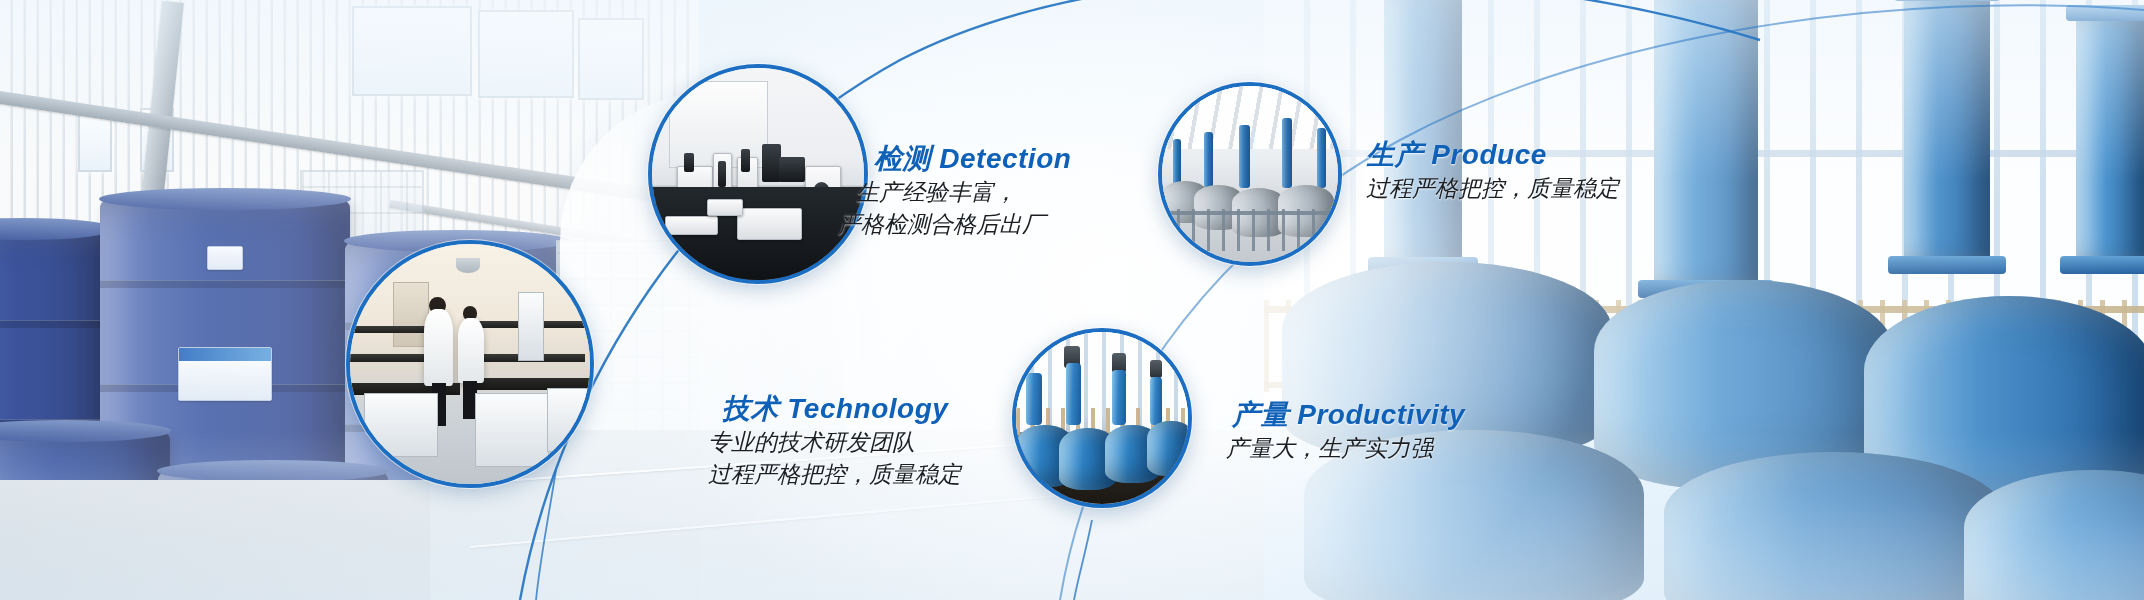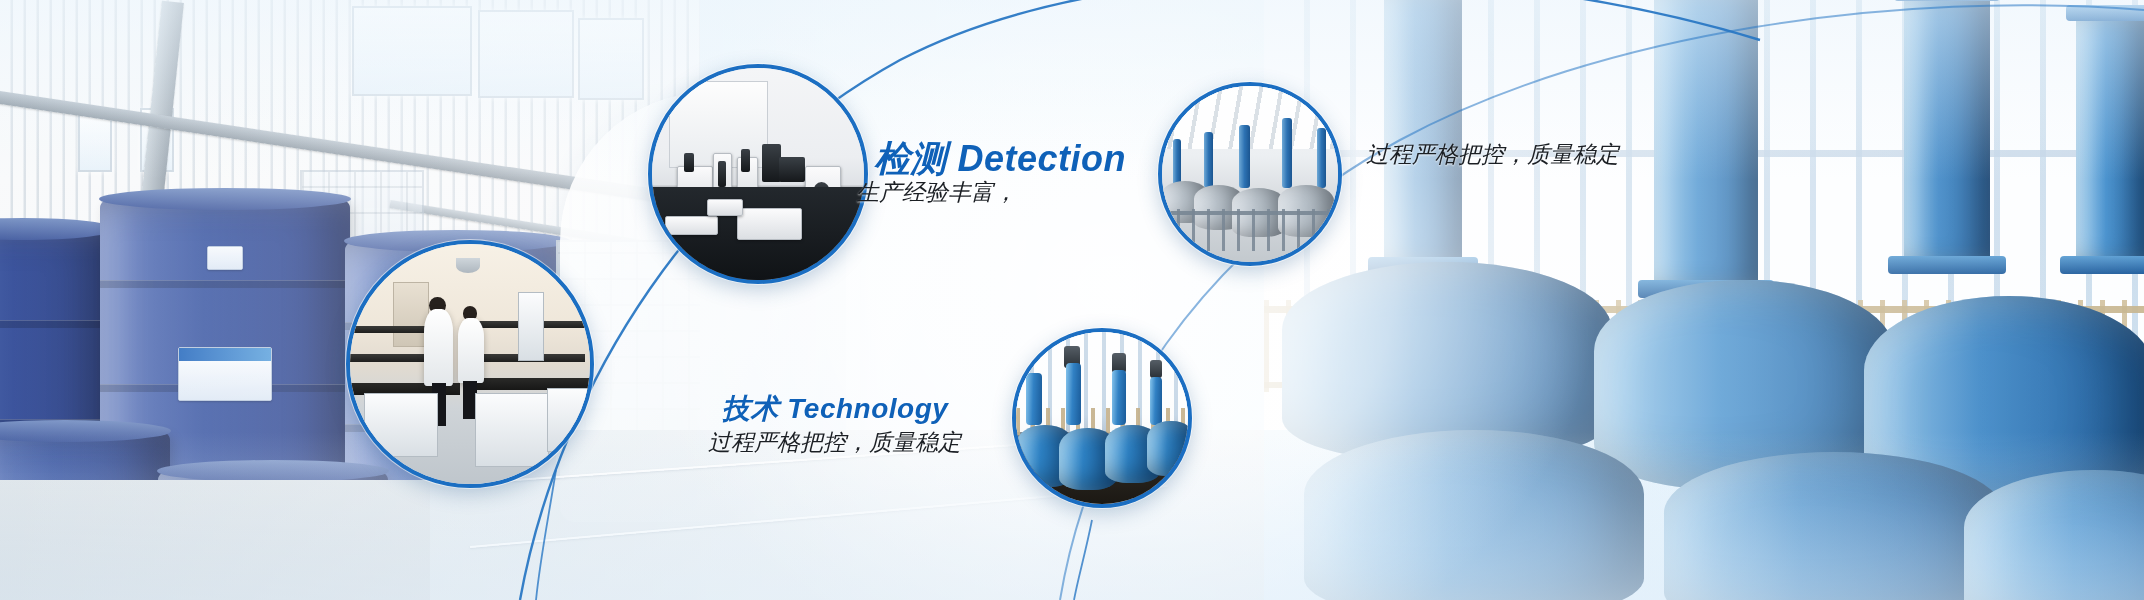--- a/index.html
+++ b/index.html
@@ -263,21 +263,21 @@
     white-space:nowrap;
     text-shadow:0 1px 2px rgba(255,255,255,.85);
   }
   .tblock .line{
     font-style:italic;
     color:#1b1f24;
     white-space:nowrap;
     text-shadow:0 1px 2px rgba(255,255,255,.85);
   }
   .t-detect{left:874px;top:142px;}
-  .t-detect .head{font-size:36px;line-height:34px;}
+  .t-detect .head{font-size:28px;line-height:34px;}
   .t-detect .line{font-size:23px;line-height:32px;}
   .t-detect .l1{margin-left:-18px;}
   .t-detect .l2{margin-left:-36px;}
 
   .t-produce{left:1366px;top:138px;}
   .t-produce .head{font-size:28px;line-height:34px;}
   .t-produce .line{font-size:23px;line-height:32px;}
 
   .t-tech{left:722px;top:392px;}
   .t-tech .head{font-size:28px;line-height:34px;}
@@ -466,30 +466,41 @@
       <div class="bvessel" style="left:76%;top:52%;width:28%;height:32%;"></div>
     </div>
   </div>
 
   <div class="tblock t-detect">
     <div class="head">
       <span>检测</span>
       <span>Detection</span>
     </div>
     <div class="line l1">生产经验丰富，</div>
+    <div class="line l2">严格检测合格后出厂</div>
   </div>
 
   <div class="tblock t-produce">
+    <div class="head">
+      <span>生产</span>
+      <span>Produce</span>
+    </div>
     <div class="line l2">过程严格把控，质量稳定</div>
   </div>
 
   <div class="tblock t-tech">
     <div class="head">
       <span>技术</span>
       <span>Technology</span>
     </div>
+    <div class="line l1">专业的技术研发团队</div>
     <div class="line l2">过程严格把控，质量稳定</div>
   </div>
 
   <div class="tblock t-prod">
+    <div class="head">
+      <span>产量</span>
+      <span>Productivity</span>
+    </div>
+    <div class="line l2">产量大，生产实力强</div>
   </div>
 
 </div>
 
 </body></html>

